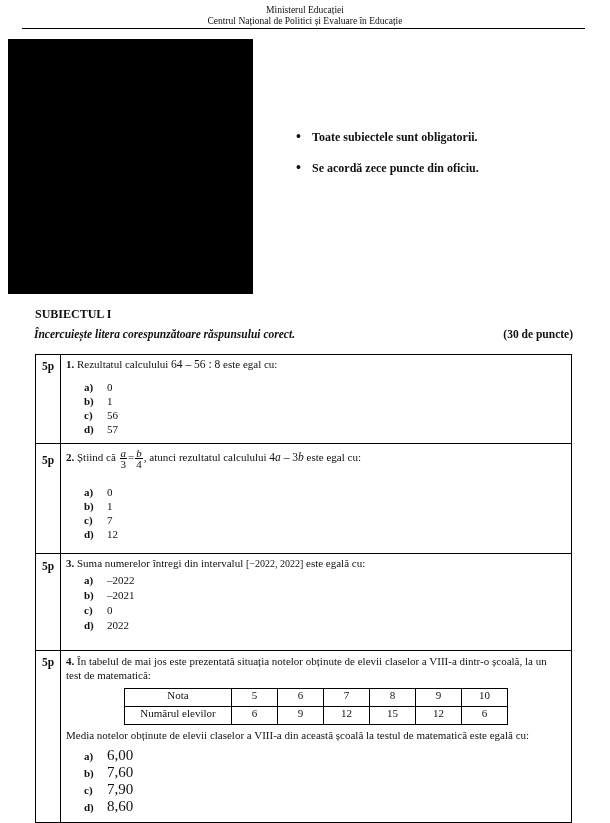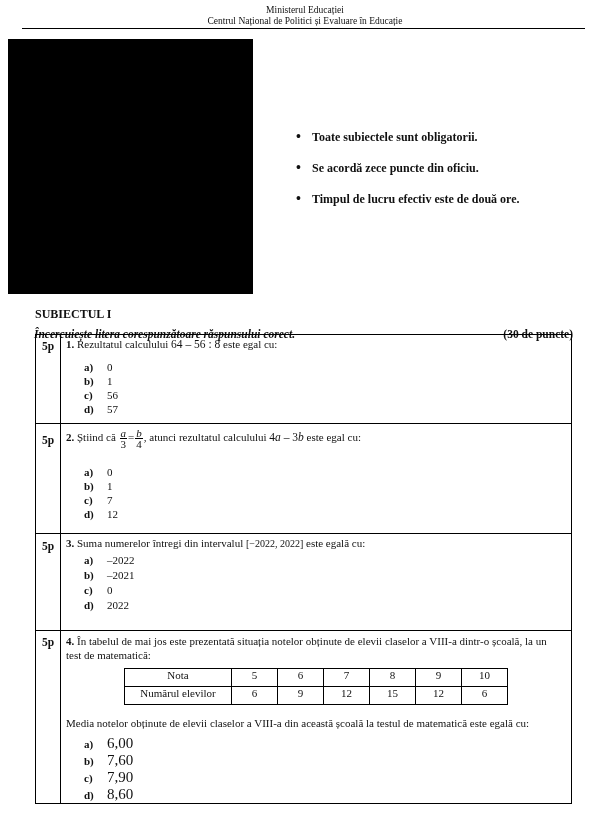--- a/index.html
+++ b/index.html
@@ -9,21 +9,21 @@
   .hdr1 { top: 5px; }
   .hdr2 { top: 16px; }
   .hdr-line { position: absolute; left: 22px; width: 563px; top: 28px; border-top: 1px solid #000; }
   .redact { position: absolute; left: 8px; top: 39px; width: 245px; height: 255px; background: #000; }
   .rules { position: absolute; left: 296px; top: 129px; margin: 0; padding: 0; list-style: none; font-weight: bold; font-size: 12px; }
   .rules li { position: relative; padding-left: 16px; height: 31px; line-height: 16px; }
   .rules li::before { content: "\2022"; position: absolute; left: 0; top: 0; font-size: 14px; }
   .subj { position: absolute; left: 35px; top: 307px; font-weight: bold; font-size: 12px; }
   .instr { position: absolute; left: 34px; top: 328px; font-weight: bold; font-style: italic; font-size: 11.5px; }
   .points { position: absolute; right: 37px; top: 328px; font-weight: bold; font-size: 11.5px; }
-  .qtable { position: absolute; left: 35px; top: 334px; width: 537px; border-collapse: collapse; }
+  .qtable { position: absolute; left: 35px; top: 354px; width: 537px; border-collapse: collapse; }
   .qtable td { border: 1px solid #000; vertical-align: top; padding: 0; }
   .qtable td.pts { width: 24px; font-weight: bold; font-size: 11.5px; text-align: center; padding-top: 5px; }
   .qtable td.body { padding: 3px 0 0 5px; font-size: 11px; }
   .qnum { font-weight: bold; }
   .opts { margin: 10px 0 0 18px; padding: 0; list-style: none; }
   .opts li { height: 14px; line-height: 14px; }
   .opts .lbl { display: inline-block; width: 23px; font-weight: bold; }
   .frac { display: inline-block; vertical-align: middle; text-align: center; font-style: italic; line-height: 10px; margin: 0 1px; }
   .frac .num { display: block; border-bottom: 1px solid #000; padding: 0 1px; }
   .frac .den { display: block; font-style: normal; }
@@ -43,21 +43,20 @@
 
 <div class="hdr hdr1">Ministerul Educației</div>
 <div class="hdr hdr2">Centrul Național de Politici și Evaluare în Educație</div>
 <div class="hdr-line"></div>
 
 <div class="redact"></div>
 
 <ul class="rules">
   <li>Toate subiectele sunt obligatorii.</li>
   <li>Se acordă zece puncte din oficiu.</li>
-  <li>Timpul de lucru efectiv este de două ore.</li>
 </ul>
 
 <div class="subj">SUBIECTUL I</div>
 <div class="instr">Încercuiește litera corespunzătoare răspunsului corect.</div>
 <div class="points">(30 de puncte)</div>
 
 <table class="qtable">
 
   <tbody>
       <tr style="height:89px;">
@@ -137,21 +136,21 @@
           <td class="first">Numărul elevilor</td>
           <td>6</td>
           <td>9</td>
           <td>12</td>
           <td>15</td>
           <td>12</td>
           <td>6</td>
         </tr>
       </tbody>
           </table>
-      <div style="margin-top:12px;">Media notelor obținute de elevii claselor a VIII-a din această școală la testul de matematică este egală cu:</div>
+      <div style="margin-top:4px;">Media notelor obținute de elevii claselor a VIII-a din această școală la testul de matematică este egală cu:</div>
       <ul class="opts4">
         <li><span class="lbl">a)</span><span class="val">6,00</span></li>
         <li><span class="lbl">b)</span><span class="val">7,60</span></li>
         <li><span class="lbl">c)</span><span class="val">7,90</span></li>
         <li><span class="lbl">d)</span><span class="val">8,60</span></li>
       </ul>
     </td>
   </tr>
 </tbody>
   </table>

